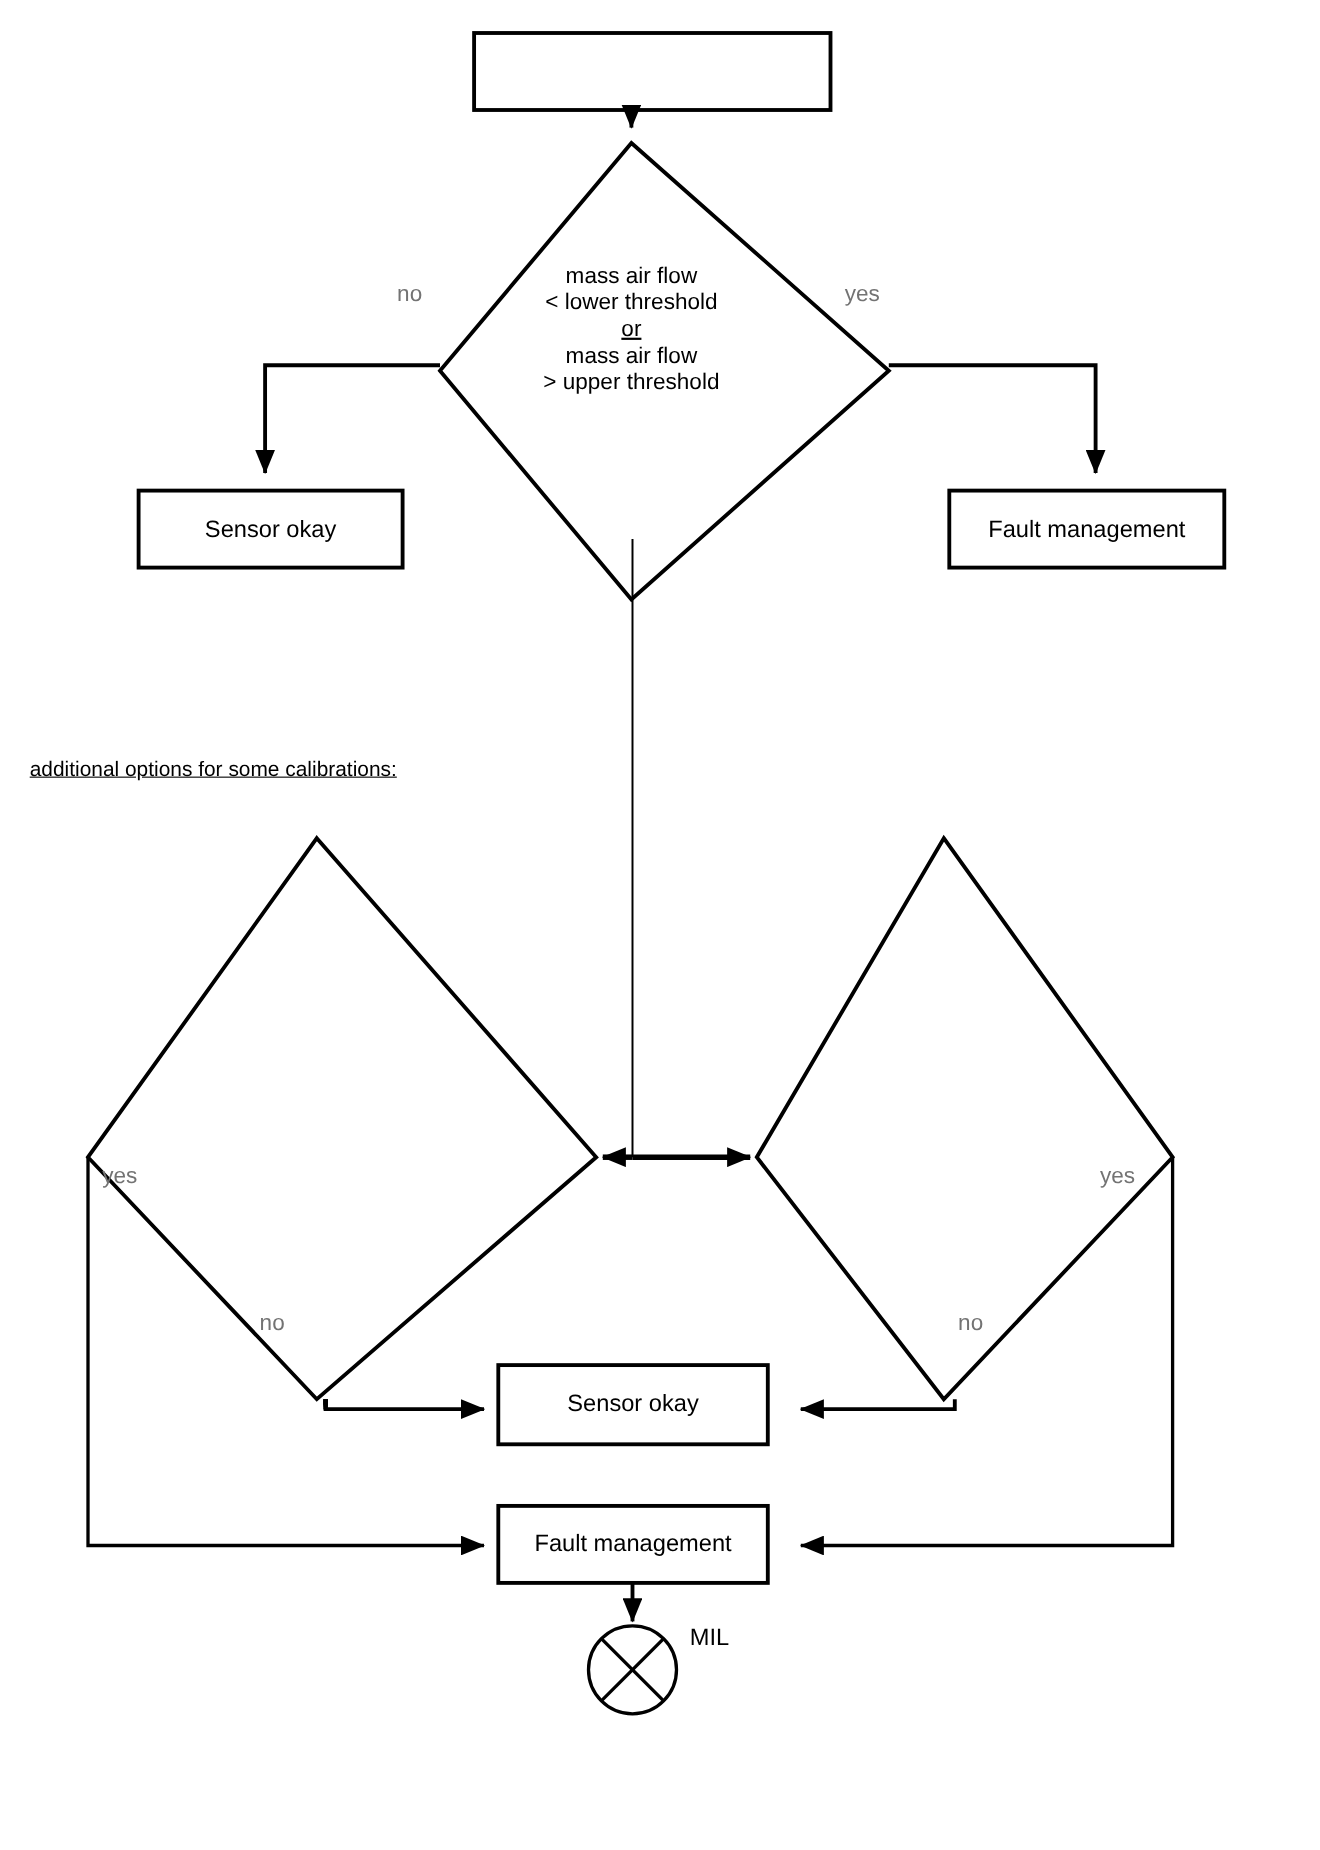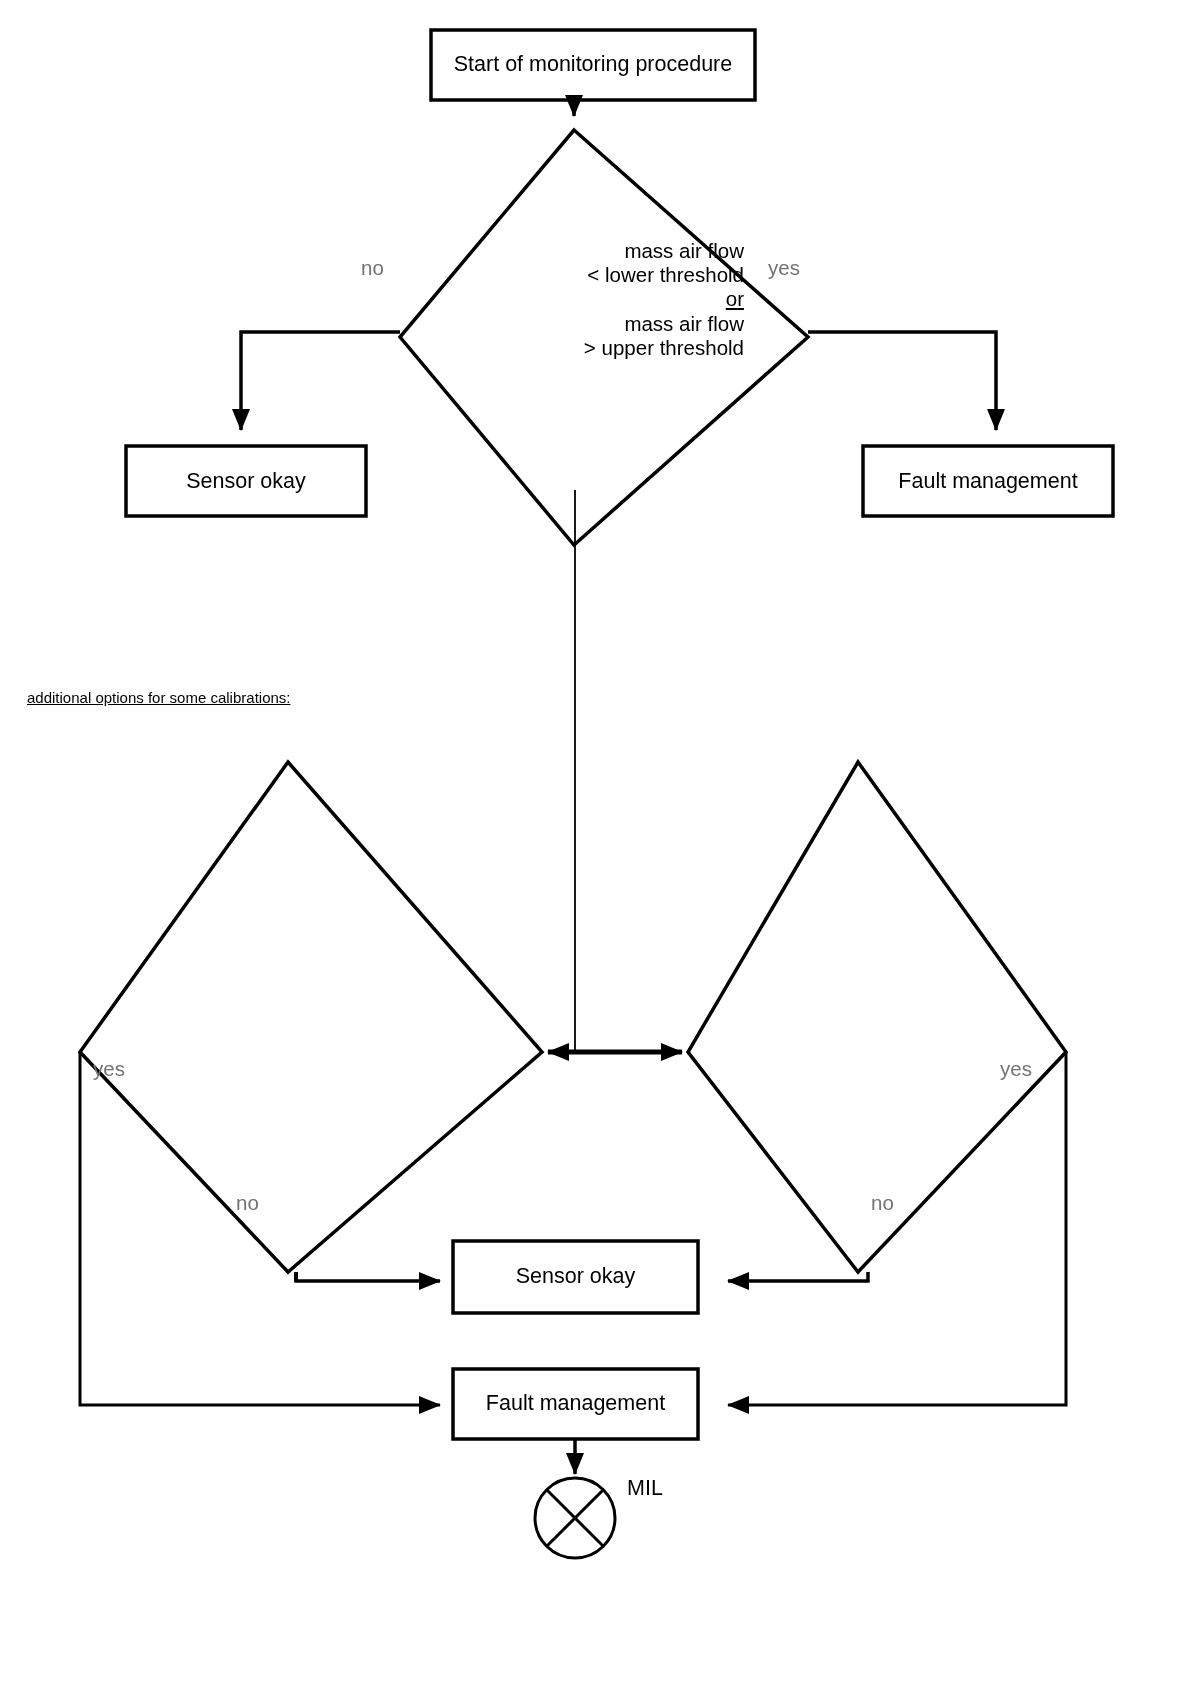--- a/index.html
+++ b/index.html
@@ -33,32 +33,31 @@
     white-space: pre;
     font-family: "Liberation Sans", sans-serif;
     color: #000;
     pointer-events: none;
   }
   .box-label {
     font-size: 21.5px;
   }
   .diamond-label {
     font-size: 20.5px;
-    text-align: right;
   }
   .edge-label {
     position: absolute;
     font-size: 20.5px;
     font-family: "Liberation Sans", sans-serif;
     color: #737373;
     white-space: pre;
   }
   .section-caption {
     position: absolute;
-    font-size: 15px;
+    font-size: 19px;
     font-family: "Liberation Sans", sans-serif;
     color: #000;
     text-decoration: underline;
     white-space: pre;
   }
   .u {
     text-decoration: underline;
   }
   .mil-label {
     position: absolute;
@@ -136,21 +135,20 @@
 
     <rect x="453" y="1369" width="245" height="70" fill="#ffffff" stroke="#000000" stroke-width="3.5"></rect>
 
     <line x1="575" y1="1439" x2="575" y2="1474" stroke="#000000" stroke-width="3.5" marker-end="url(#arrowheadBig)"></line>
 
     <circle cx="575" cy="1518" r="40" fill="#ffffff" stroke="#000000" stroke-width="3"></circle>
     <line x1="546.7" y1="1489.7" x2="603.3" y2="1546.3" stroke="#000000" stroke-width="3"></line>
     <line x1="603.3" y1="1489.7" x2="546.7" y2="1546.3" stroke="#000000" stroke-width="3"></line>
   </svg>
 
-  <div class="node-label box-label" style="left:431px; top:52px; width:324px;">Start of monitoring procedure</div>
 
   <div class="node-label diamond-label" style="left:404px; top:239px; width:340px;"><span>mass air flow</span>
 <span>&lt; lower threshold</span>
 <span class="u">or</span>
 <span>mass air flow</span>
 <span>&gt; upper threshold</span></div>
 
   <div class="edge-label" style="left:361px; top:256px;">no</div>
 
   <div class="edge-label" style="left:768px; top:256px;">yes</div>

